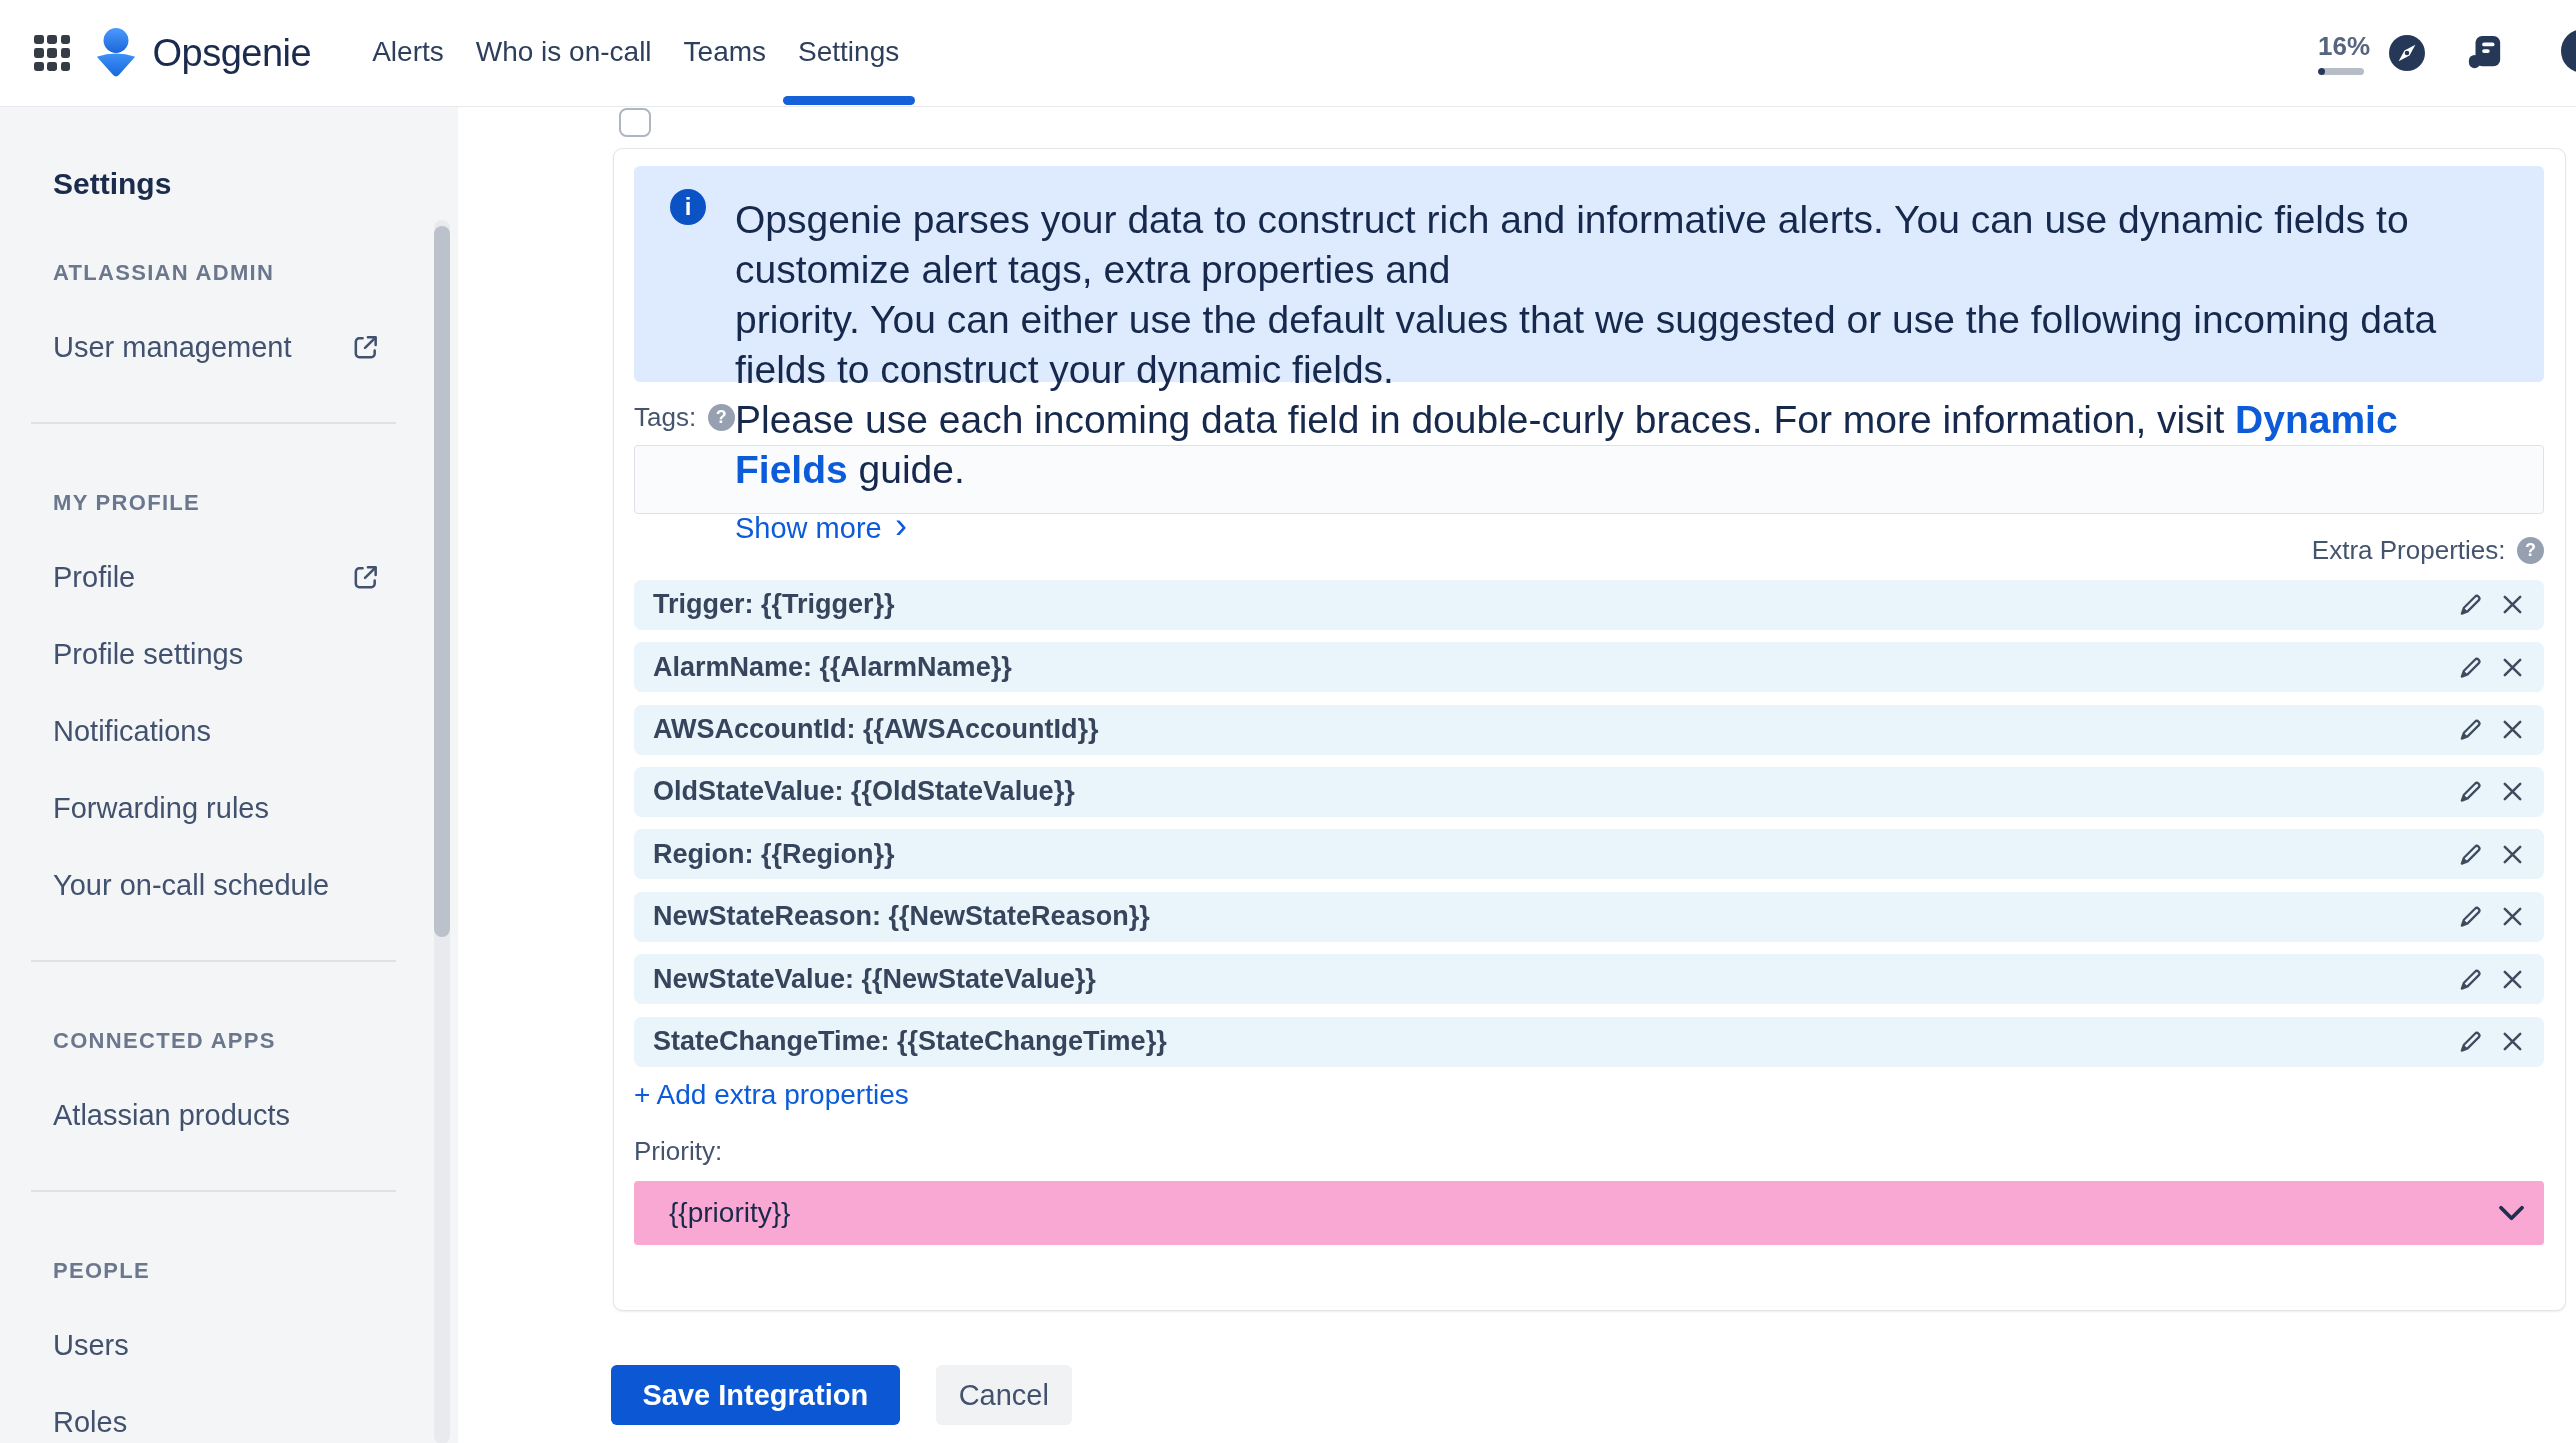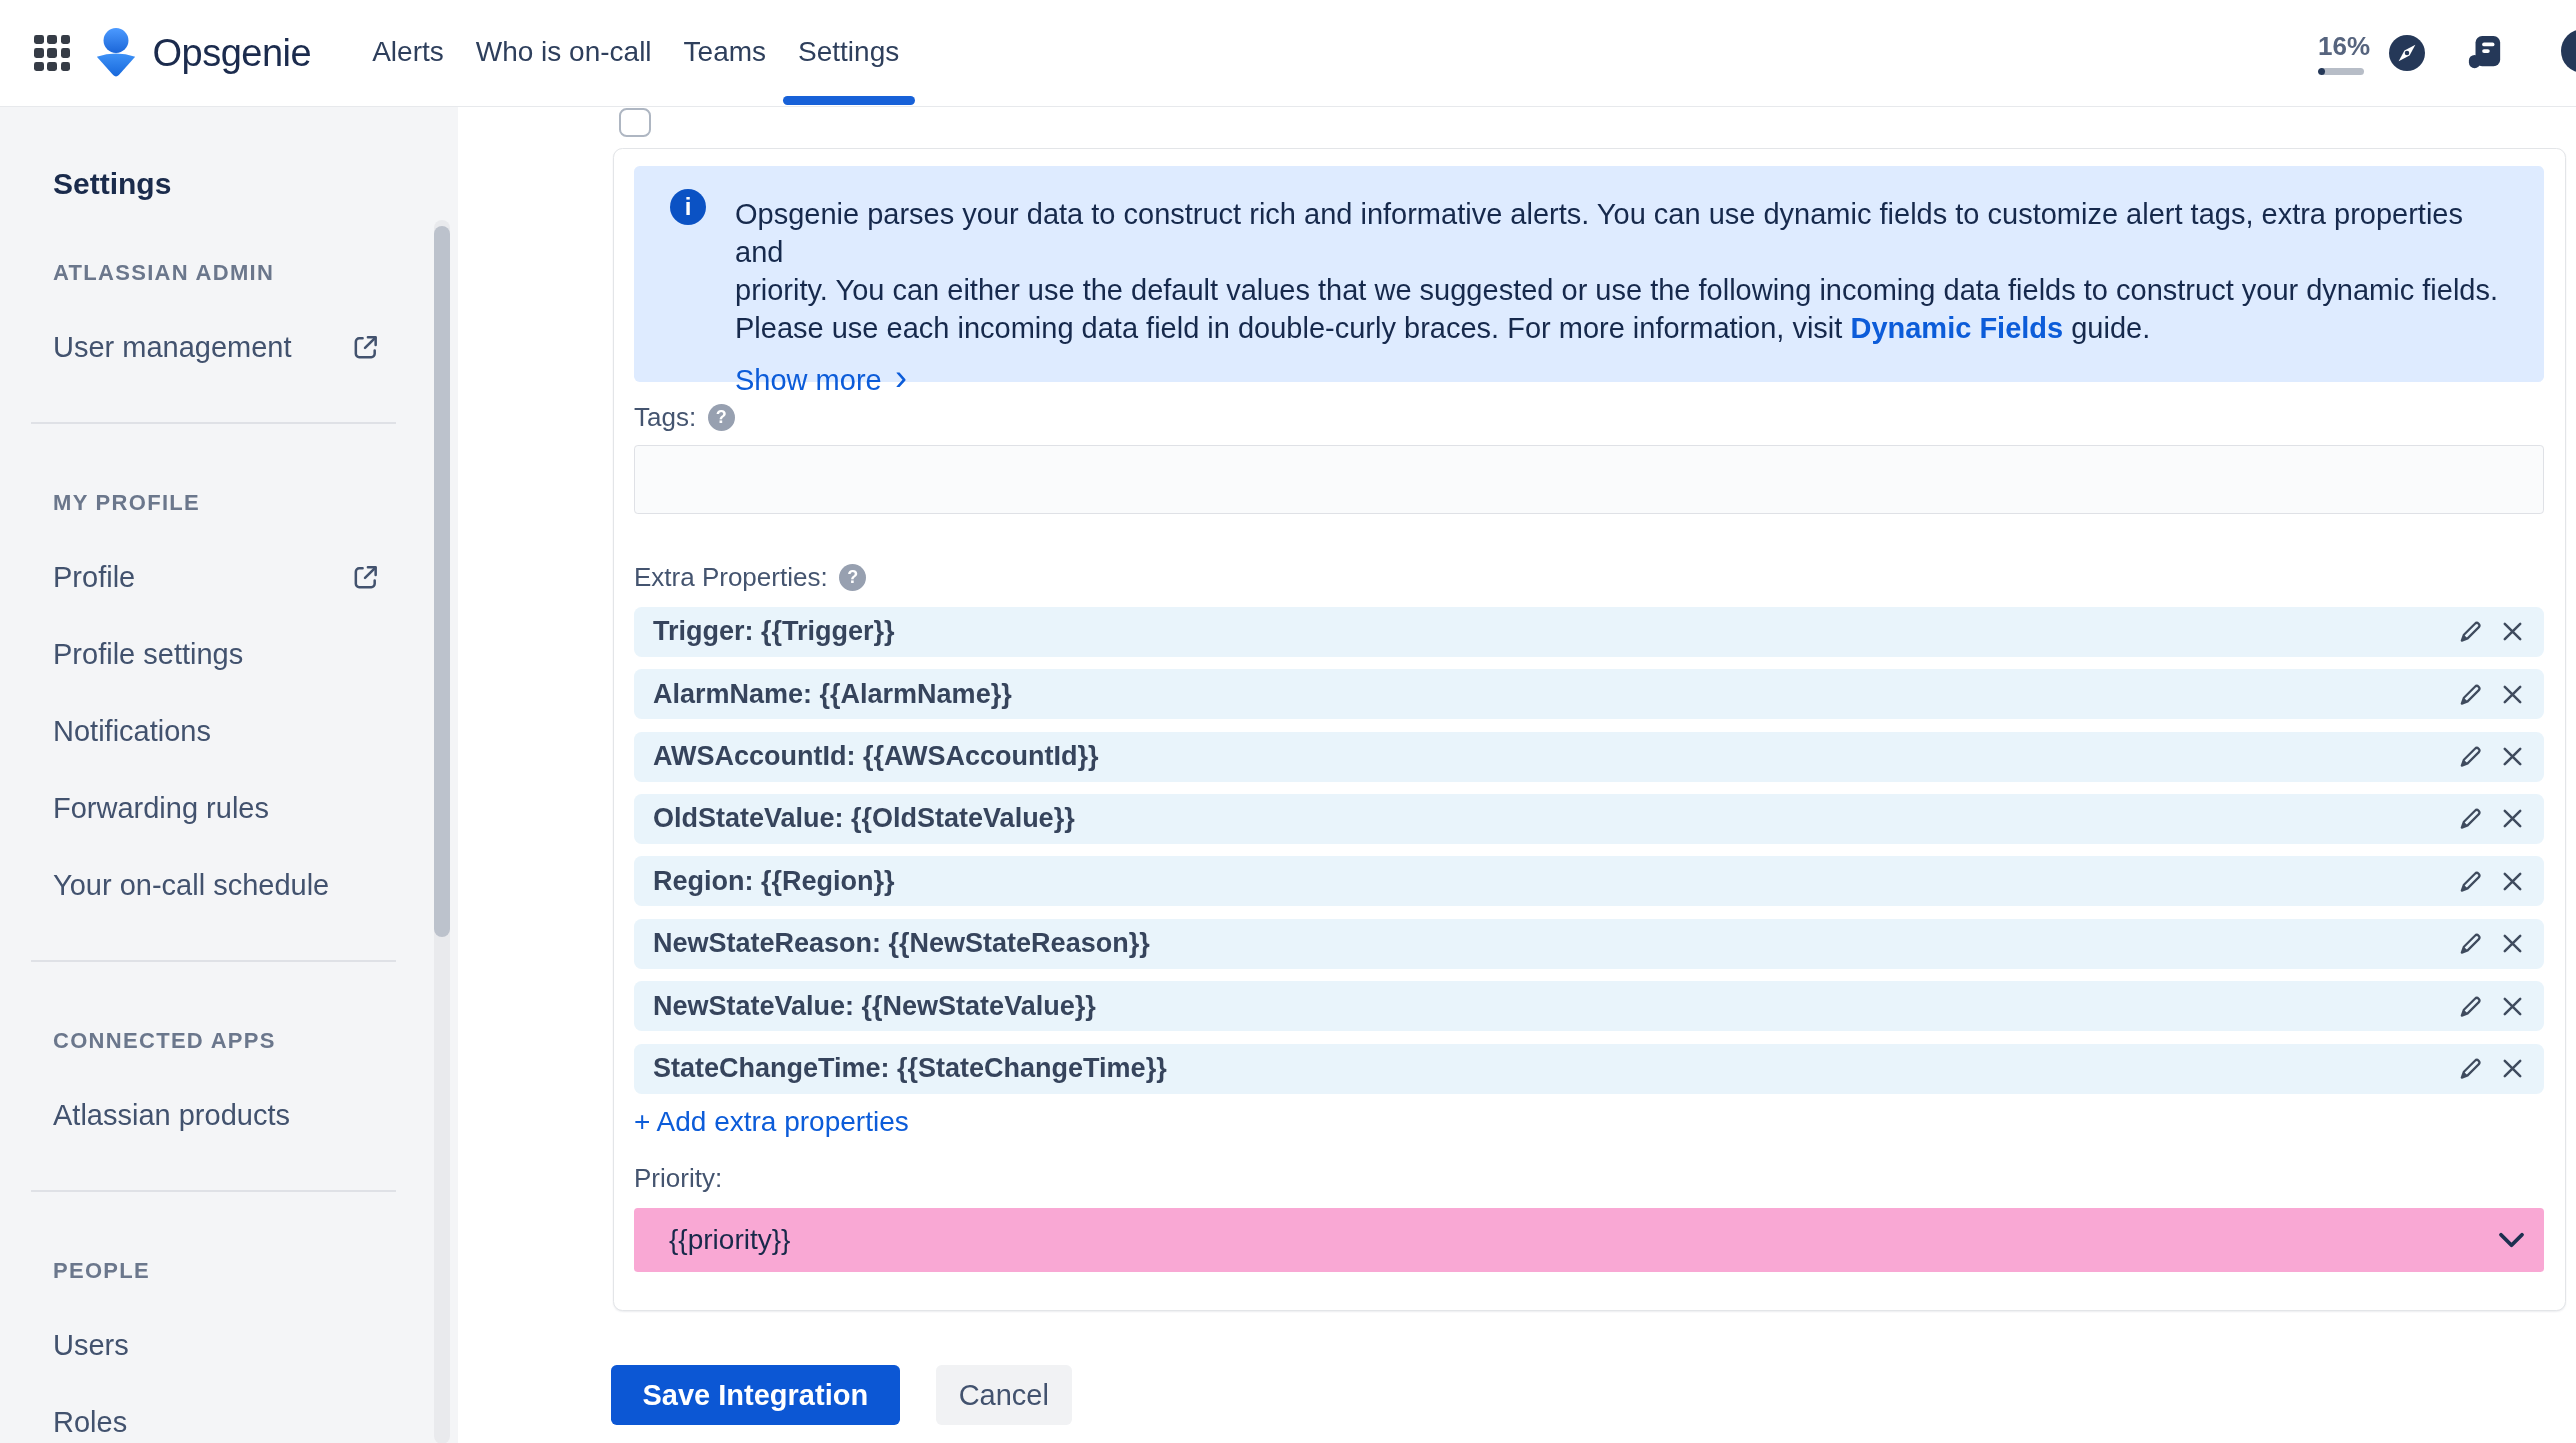--- a/index.html
+++ b/index.html
@@ -51,35 +51,35 @@
                     border:2.9px solid #AEB6C2; border-radius:7.6px; background:#fff; cursor:pointer; }
   .card { position:absolute; left:155px; top:41px; width:1953px; height:1163px; background:#fff;
           border:1px solid #E3E5E8; border-radius:9.5px; box-shadow:0 1px 1.9px rgba(9,30,66,0.08);
           padding:17px 21px 0 20px; }
 
   .banner { position:relative; height:216px; background:#DEEBFF; border-radius:5.7px;
             padding:29px 29px 0 101px; }
   .info-icon { position:absolute; left:36px; top:23px; width:36px; height:36px; border-radius:50%;
                background:#0B52C4; color:#fff; font-size:24px; font-weight:700;
                display:flex; align-items:center; justify-content:center; }
-  .banner-line { font-size:29px; line-height:38px; color:#16294C; }
+  .banner-line { font-size:39px; line-height:50px; color:#16294C; }
   .banner a.inline-link { color:#0C5CD9; font-weight:700; text-decoration:none; cursor:pointer; }
   .show-more { margin-top:16px; display:inline-flex; align-items:center; gap:13.4px;
                font-size:29px; font-weight:500; color:#0C5CD9; cursor:pointer; }
   .show-more .chev { font-size:36px; line-height:29px; padding-bottom:5.7px; }
 
   .field-label { display:flex; align-items:center; gap:11.5px; font-size:26px; color:#44546F; }
   .help-icon { width:27px; height:27px; border-radius:50%; background:#97A0B0; color:#fff;
                font-size:18px; font-weight:700; display:flex; align-items:center;
                justify-content:center; cursor:pointer; }
   .lbl-tags { margin-top:20px; }
   .tags-input { margin-top:12.4px; width:100%; height:69px; background:#FAFBFC;
                 border:1.9px solid #DFE1E6; border-radius:3.8px; font-size:28px; padding:0 19px;
                 font-family:"Liberation Sans", sans-serif; color:#172B4D; outline:none; }
-  .lbl-ep { margin-top:48px; }
+  .lbl-ep { margin-top:21px;justify-content:flex-end; }
   .rows { margin-top:13.4px; }
   .prop-row { width:100%; height:50px; margin-bottom:12.4px; background:#E9F4FB; border-radius:7.6px;
               display:flex; align-items:center; padding:0 18px 0 19px; }
   .prop-text { font-size:27px; font-weight:700; color:#36445C; }
   .row-icons { margin-left:auto; display:flex; align-items:center; gap:14.3px; }
   .row-icons svg { cursor:pointer; }
   .add-link { display:inline-block; font-size:28px; font-weight:500;
               color:#0C5CD9; text-decoration:none; cursor:pointer; }
   .lbl-priority { margin-top:25px; }
   .priority-select { margin-top:14.3px; width:100%; height:64px; background:#f9a8d4; border-radius:3.8px;

